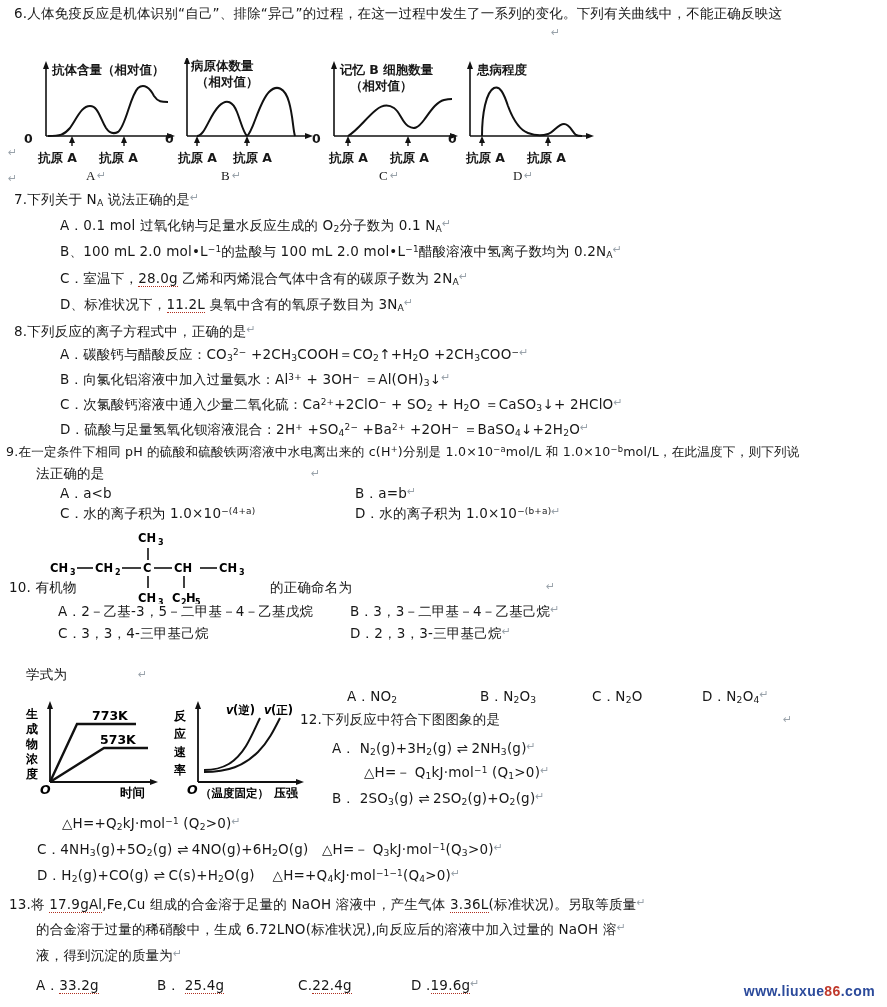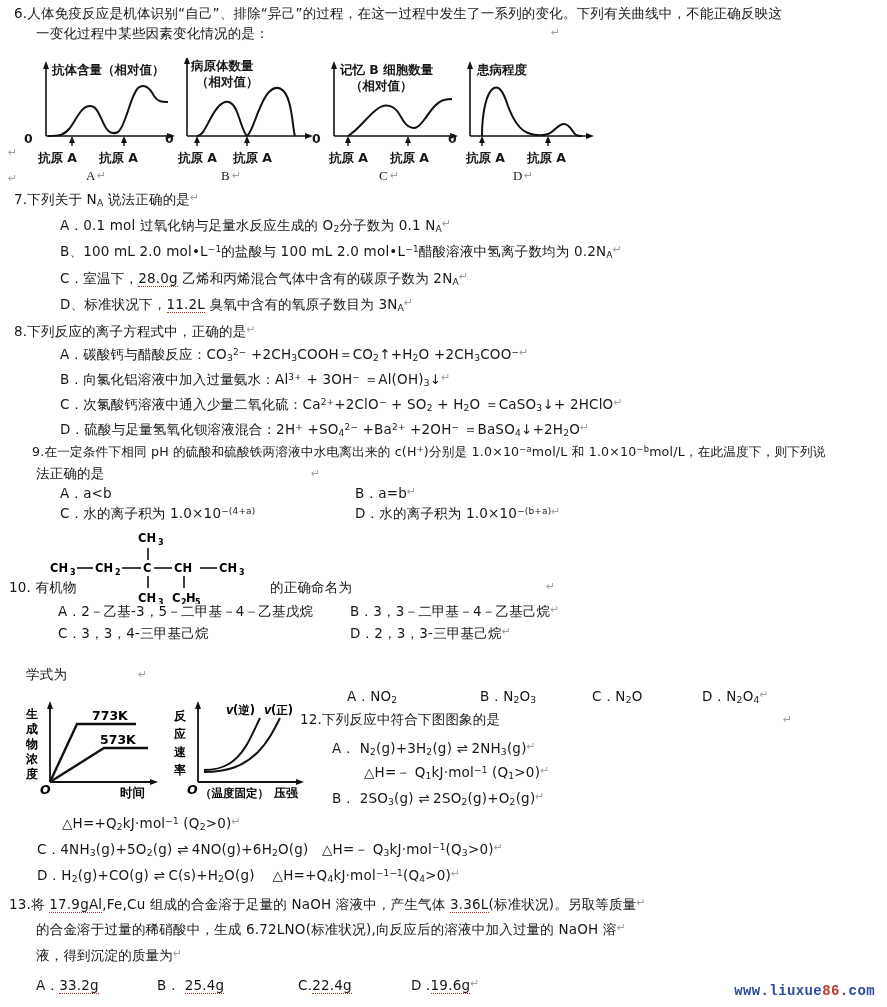--- a/index.html
+++ b/index.html
@@ -72,36 +72,33 @@
   .wm-cn {
     font-size: 21px;
     color: #4a4a4a;
     letter-spacing: 2px;
     font-family: "DejaVu Sans", sans-serif;
   }
   .wm-url {
     font-size: 14px;
     font-weight: bold;
     letter-spacing: 0.4px;
-    font-family: Liberation Mono, monospace;
+    font-family: Liberation Sans, sans-serif;
     text-align: right;
   }
   .wm-blue { color: #2b4a9b; }
   .wm-red  { color: #c0392b; }
 </style>
 </head>
 <body>
 
 <div class="page">
 
   <div class="q" style="left:14px; top:4px;">
     <span>6.</span><span>人体免疫反应是机体识别“自己”、排除“异己”的过程，在这一过程中发生了一系列的变化。下列有关曲线中，不能正确反映这</span>
-  </div>
-  <div class="q" style="left:36px; top:24px;">
-    <span>一变化过程中某些因素变化情况的是：</span>
   </div>
   <span class="pilcrow" style="left:551px; top:26px;">↵</span>
 
   <div class="fig" style="left:34px; top:58px;">
     <svg width="142" height="90" viewBox="0 0 142 90">
       <line x1="12" y1="8" x2="12" y2="78" stroke="#111" stroke-width="1.6"></line>
       <polygon points="12,3 9,11 15,11" fill="#111"></polygon>
       <line x1="12" y1="78" x2="136" y2="78" stroke="#111" stroke-width="1.6"></line>
       <polygon points="141,78 133,75 133,81" fill="#111"></polygon>
       <path d="M14,78 C26,78 30,77 36,70 C44,58 48,48 56,48 C64,48 66,60 72,70 C76,76 80,76 84,74
@@ -213,21 +210,21 @@
   <div class="opt" style="left:60px; top:371px;">
     B．向氯化铝溶液中加入过量氨水：Al<sup>3+</sup> + 3OH<sup>−</sup> ＝Al(OH)<sub>3</sub>↓<span class="pilcrow">↵</span>
   </div>
   <div class="opt" style="left:60px; top:396px;">
     C．次氯酸钙溶液中通入少量二氧化硫：Ca<sup>2+</sup>+2ClO<sup>−</sup> + SO<sub>2</sub> + H<sub>2</sub>O ＝CaSO<sub>3</sub>↓+ 2HClO<span class="pilcrow">↵</span>
   </div>
   <div class="opt" style="left:60px; top:421px;">
     D．硫酸与足量氢氧化钡溶液混合：2H<sup>+</sup> +SO<sub>4</sub><sup>2−</sup> +Ba<sup>2+</sup> +2OH<sup>−</sup> ＝BaSO<sub>4</sub>↓+2H<sub>2</sub>O<span class="pilcrow">↵</span>
   </div>
 
-  <div class="q" style="left:32px; top:443px; font-size:12.6px;">
+  <div class="q" style="left:6px; top:443px; font-size:12.6px;">
     <span>9.</span>在一定条件下相同 pH 的硫酸和硫酸铁两溶液中水电离出来的 c(H<sup>+</sup>)分别是 1.0×10<sup>−a</sup>mol/L 和 1.0×10<sup>−b</sup>mol/L，在此温度下，则下列说
   </div>
   <div class="q" style="left:36px; top:464px;">
     <span>法正确的是</span>
   </div>
   <span class="pilcrow" style="left:311px; top:467px;">↵</span>
 
   <div class="opt" style="left:60px; top:485px;">
     <span>A．a&lt;b</span>
   </div>

